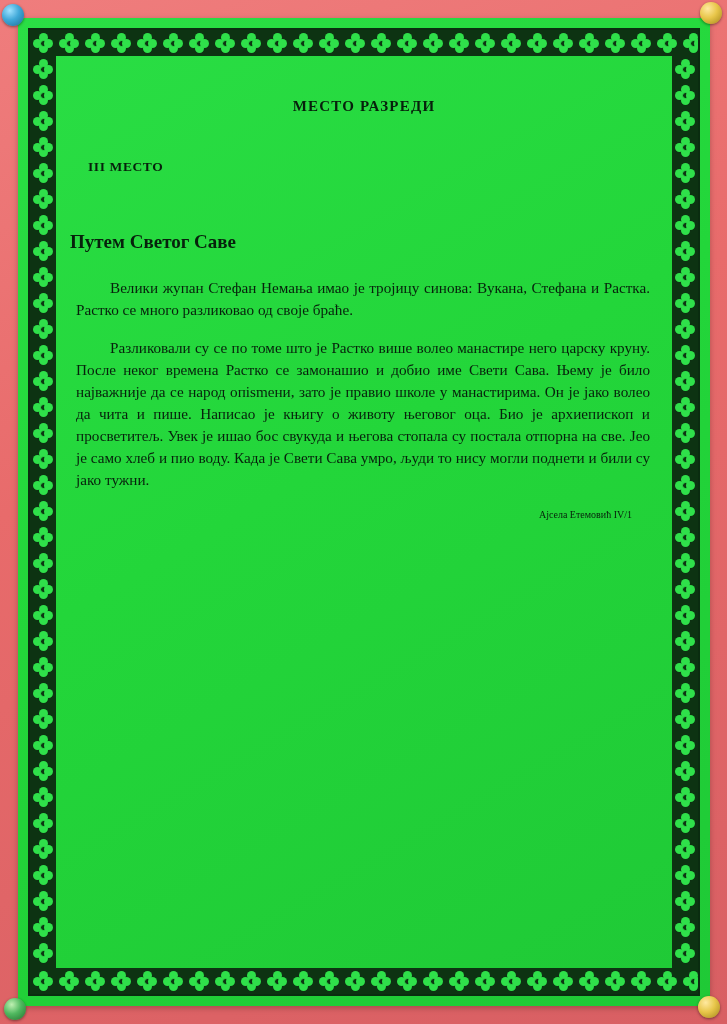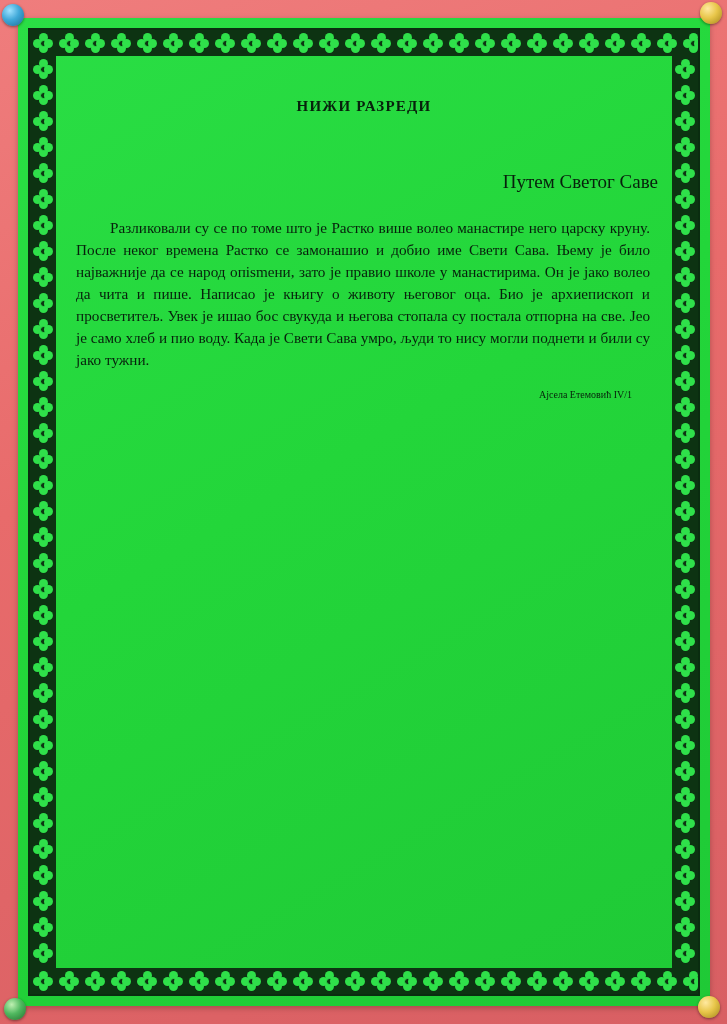--- a/index.html
+++ b/index.html
@@ -131,22 +131,22 @@
     margin: 22px 0 0 0;
   }
   .place-label {
     margin-top: 44px;
     margin-left: 18px;
     font-weight: bold;
     font-size: 13.5px;
     letter-spacing: 0.6px;
   }
   .doc-title {
-    text-align: right;
-    font-weight: normal;
+    text-align: left;
+    font-weight: bold;
     font-size: 19px;
     margin-top: 56px;
   }
   .body-text {
     margin-top: 24px;
     font-size: 15.2px;
     line-height: 1.45;
     text-align: justify;
     padding: 0 8px 0 6px;
   }
@@ -790,26 +790,28 @@
           <div class="floret">
             <i></i>
             <b></b>
             <span></span>
           </div>
           <div class="floret"></div>
         </div>
     </div>
 
     <div id="content">
-      <div class="doc-heading">НИЖИ РАЗРЕДИ</div>
-
+      <div class="doc-heading">МЕСТО РАЗРЕДИ</div>
+
+      <div class="place-label">III МЕСТО</div>
 
       <div class="doc-title">Путем Светог Саве</div>
 
       <div class="body-text">
+        <p>Велики жупан Стефан Немања имао је тројицу синова: Вукана, Стефана и Растка. Растко се много разликовао од своје браће.</p>
         <p>Разликовали су се по томе што је Растко више волео манастире него царску круну. После неког времена Растко се замонашио и добио име Свети Сава. Њему је било најважније да се народ опismeни, зато је правио школе у манастирима. Он је јако волео да чита и пише. Написао је књигу о животу његовог оца. Био је архиепископ и просветитељ. Увек је ишао бос свукуда и његова стопала су постала отпорна на све. Јео је само хлеб и пио воду. Када је Свети Сава умро, људи то нису могли поднети и били су јако тужни.</p>
       </div>
 
       <div class="signature">Ајсела Етемовић IV/1</div>
     </div>
 
   </div>
 </div>
 
 </body></html>

